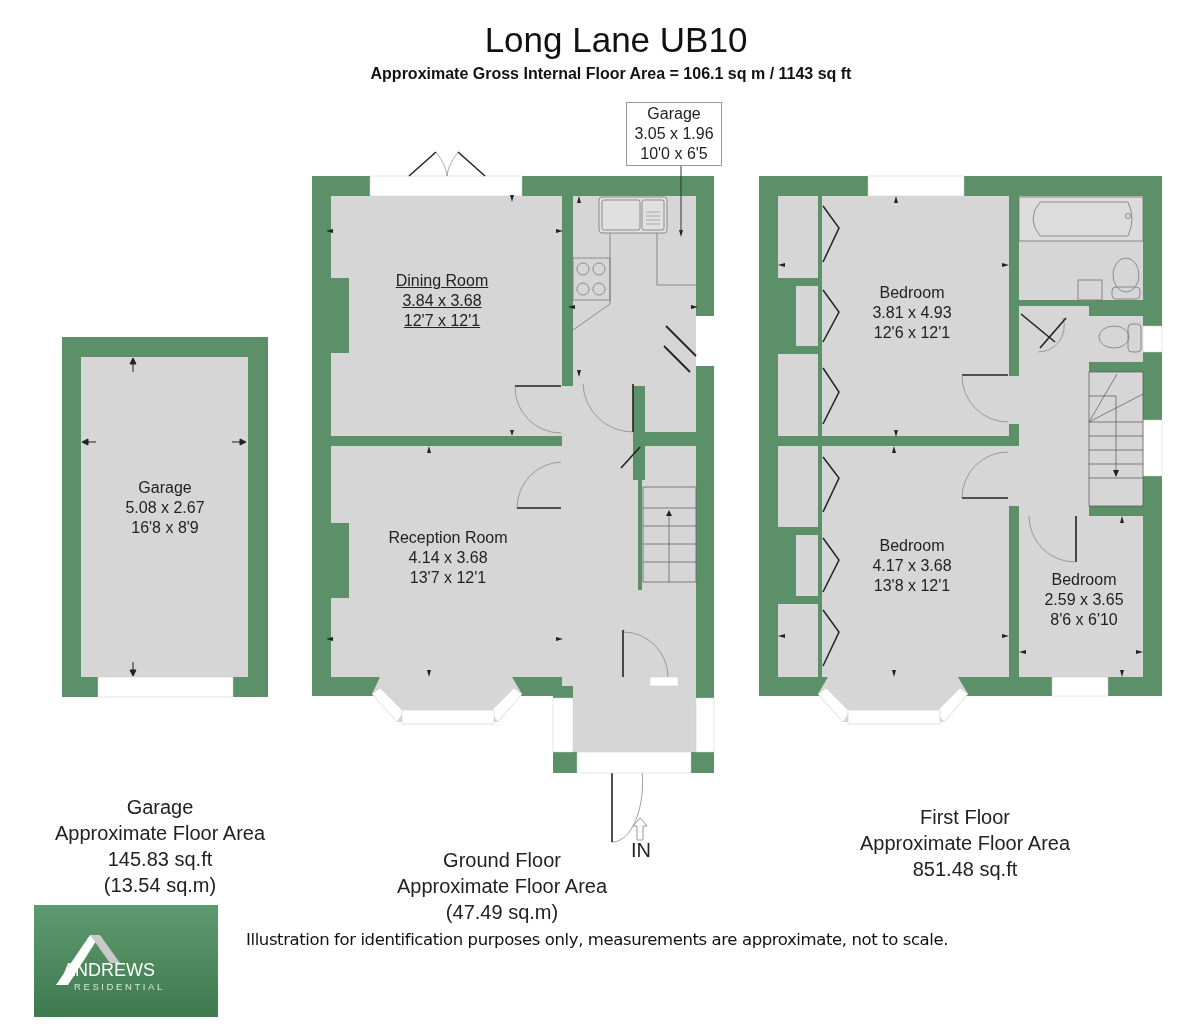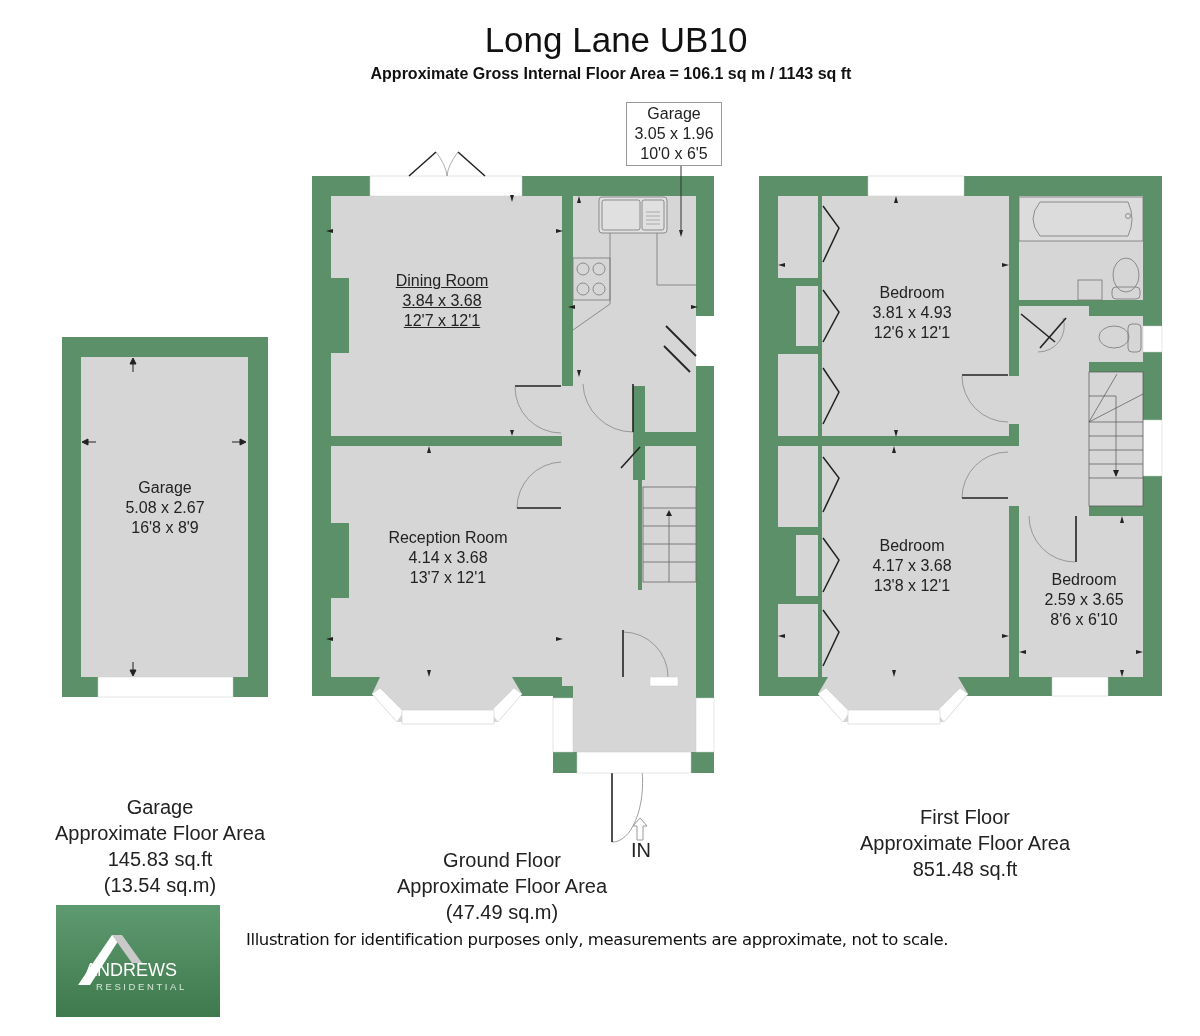--- a/index.html
+++ b/index.html
@@ -5,21 +5,21 @@
   html, body { margin: 0; padding: 0; background: #ffffff; }
   body { width: 1200px; height: 1036px; position: relative; overflow: hidden; font-family: "Liberation Sans", sans-serif; color: #111; }
   .abs { position: absolute; }
   .title { left: 0; width: 1232px; top: 20px; text-align: center; font-size: 35px; color: #111; }
   .subtitle { left: 0; width: 1222px; top: 65px; text-align: center; font-size: 16px; font-weight: bold; }
   svg.plan { position: absolute; left: 0; top: 0; }
   .room-label { position: absolute; text-align: center; font-size: 16px; line-height: 20px; color: #222; }
   .kitchen-box { position: absolute; left: 626px; top: 102px; width: 96px; height: 64px; border: 1px solid #999; background: #fff; text-align: center; font-size: 16px; line-height: 20px; color: #222; padding-top: 1px; box-sizing: border-box; }
   .floor-caption { position: absolute; text-align: center; font-size: 20px; line-height: 26px; color: #222; }
   .disclaimer { position: absolute; left: 246px; top: 930px; font-size: 16.5px; color: #111; font-family: "DejaVu Sans", sans-serif; letter-spacing: -0.4px; text-align: center; }
-  .logo { position: absolute; left: 56px; top: 905px; width: 164px; height: 112px; background: linear-gradient(180deg, #5e9a6f 0%, #3f7a4e 100%); }
+  .logo { position: absolute; left: 34px; top: 905px; width: 184px; height: 112px; background: linear-gradient(180deg, #5e9a6f 0%, #3f7a4e 100%); }
   .logo-name { position: absolute; left: 29px; top: 55px; color: #fff; font-size: 18px; letter-spacing: 0px; }
   .logo-sub { position: absolute; left: 40px; top: 76px; color: #d8e8da; font-size: 9.5px; letter-spacing: 2.6px; }
   .in-label { position: absolute; left: 631px; top: 839px; font-size: 20px; color: #222; }
 </style>
 </head>
 <body>
 
 <div class="abs title">Long Lane UB10</div>
 <div class="abs subtitle">Approximate Gross Internal Floor Area = 106.1 sq m / 1143 sq ft</div>
 

